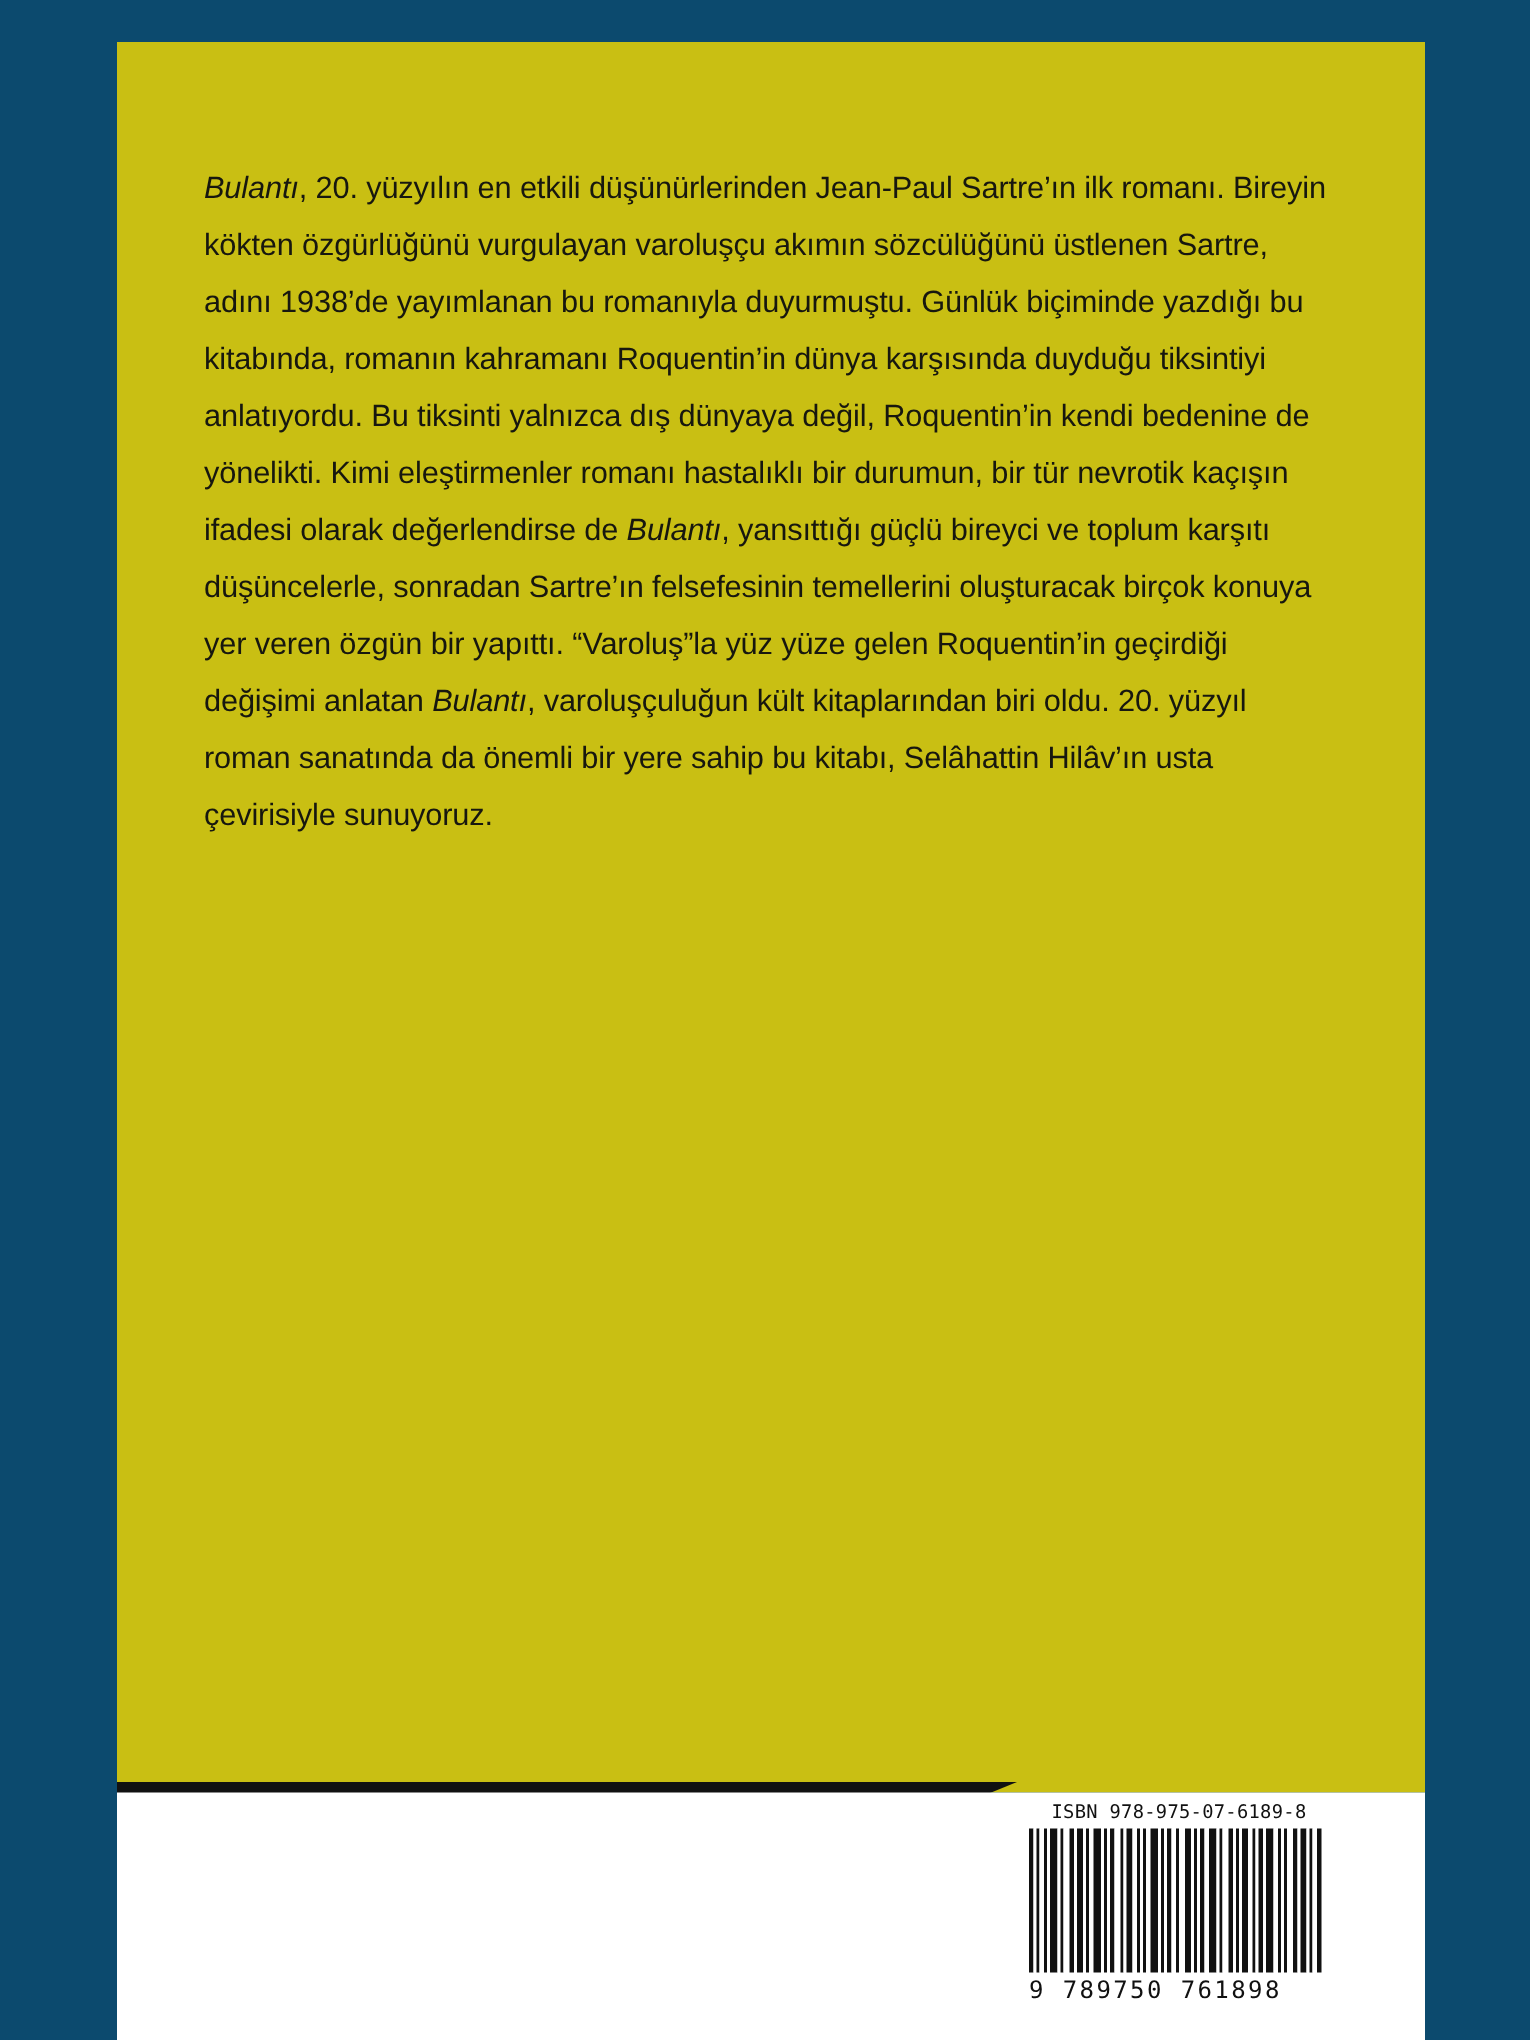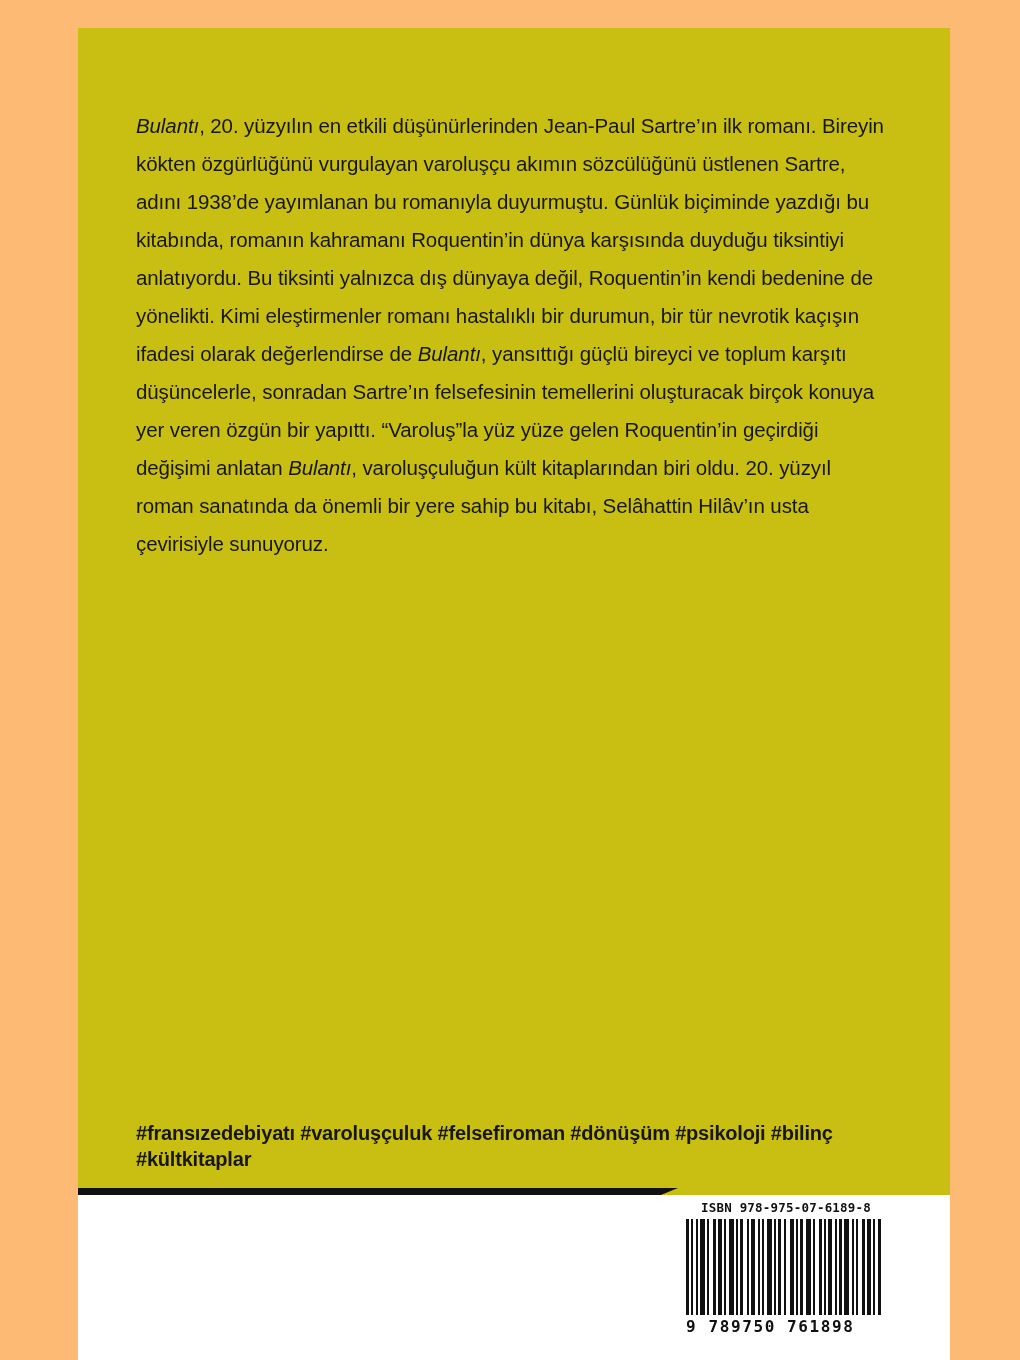--- a/index.html
+++ b/index.html
@@ -10,21 +10,21 @@
   body {
     width: 1020px;
     height: 1360px;
     font-family: "Liberation Sans", sans-serif;
     overflow: hidden;
   }
   .page {
     position: relative;
     width: 1020px;
     height: 1360px;
-    background: #fdba74;
+    background: #0c4a6e;
   }
   
   .cover {
     position: absolute;
     left: 78px;
     top: 28px;
     width: 872px;
     height: 1167px;
     background: #c9bf13;
   }
@@ -73,21 +73,20 @@
     clip-path: polygon(0 0, 100% 0, 91% 100%, 0 100%);
   }
   
   .barcode-box {
     position: absolute;
     left: 686px;
     top: 1196px;
     width: 212px;
     height: 150px;
     background: #ffffff;
-    font-weight: bold;
   }
   .isbn-text {
     font-family: "DejaVu Sans Mono", monospace;
     font-size: 12.5px;
     letter-spacing: 0.2px;
     color: #111111;
     text-align: center;
     width: 200px;
     margin-top: 4px;
   }
@@ -118,21 +117,20 @@
 <body>
 
 <div class="page">
 
   <div class="cover">
 
     <p class="blurb">
       <i>Bulantı</i><span>, 20. yüzyılın en etkili düşünürlerinden Jean-Paul Sartre’ın ilk romanı. Bireyin kökten özgürlüğünü vurgulayan varoluşçu akımın sözcülüğünü üstlenen Sartre, adını 1938’de yayımlanan bu romanıyla duyurmuştu. Günlük biçiminde yazdığı bu kitabında, romanın kahramanı Roquentin’in dünya karşısında duyduğu tiksintiyi anlatıyordu. Bu tiksinti yalnızca dış dünyaya değil, Roquentin’in kendi bedenine de yönelikti. Kimi eleştirmenler romanı hastalıklı bir durumun, bir tür nevrotik kaçışın ifadesi olarak değerlendirse de </span><i>Bulantı</i><span>, yansıttığı güçlü bireyci ve toplum karşıtı düşüncelerle, sonradan Sartre’ın felsefesinin temellerini oluşturacak birçok konuya yer veren özgün bir yapıttı. “Varoluş”la yüz yüze gelen Roquentin’in geçirdiği değişimi anlatan </span><i>Bulantı</i><span>, varoluşçuluğun kült kitaplarından biri oldu. 20. yüzyıl roman sanatında da önemli bir yere sahip bu kitabı, Selâhattin Hilâv’ın usta çevirisiyle sunuyoruz.</span>
     </p>
 
-    <div class="hashtags">#fransızedebiyatı #varoluşçuluk #felsefiroman #dönüşüm #psikoloji #bilinç #kültkitaplar</div>
   </div>
 
   <div class="blackband"></div>
 
   <div class="footer">
 
     
 
     
   </div>

